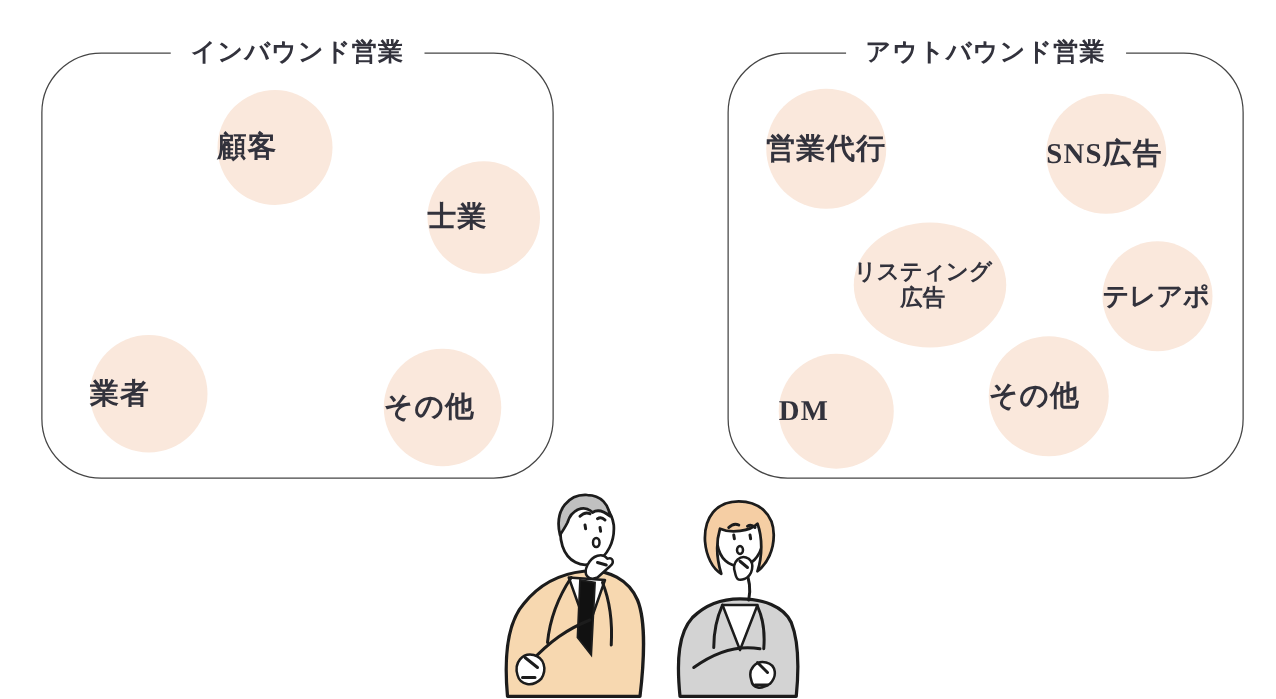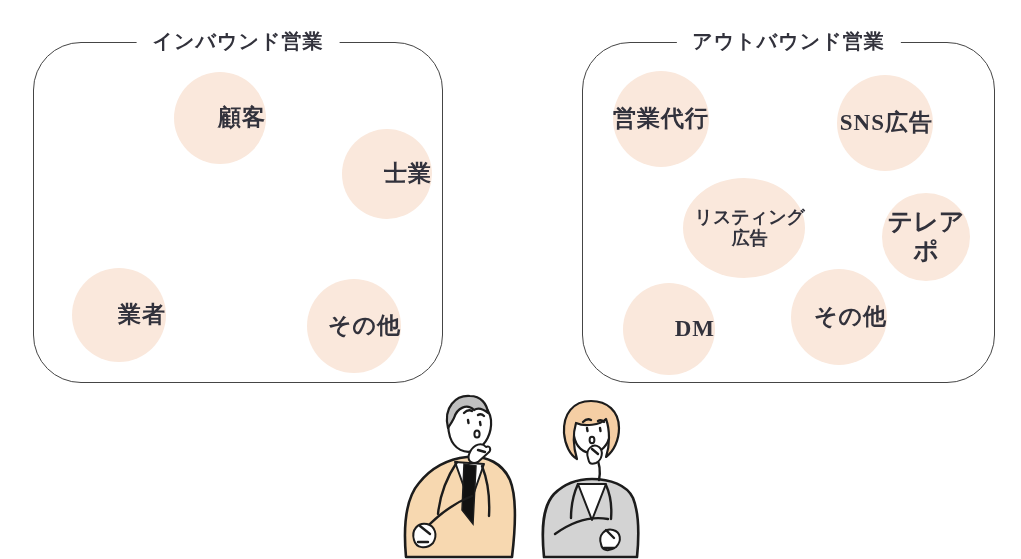--- a/index.html
+++ b/index.html
@@ -36,33 +36,33 @@
     font-size:20px;
     font-weight:bold;
     letter-spacing:1px;
     color:var(--title-text);
     white-space:nowrap;
   }
   .bubble{
     position:absolute;
     border-radius:50%;
     background:var(--bubble-fill);
-    display:flex;align-items:center;justify-content:flex-end;
+    display:flex;align-items:center;justify-content:flex-start;
   }
   .bubble span{
     font-weight:bold;
     font-size:23px;
     color:var(--label-text);
     text-align:center;
     white-space:pre-line;
     line-height:1.15;
     letter-spacing:1px;
   }
   .bubble.small span{font-size:18px;letter-spacing:0;}
-  .bubble.mid span{font-size:25px;letter-spacing:0;}
+  .bubble.mid span{font-size:21px;letter-spacing:0;}
   .illustration{
     position:absolute;left:392px;top:392px;width:260px;height:167px;
   }
   .ill-stroke{fill:none;stroke:var(--outline);stroke-width:2.4;stroke-linecap:round;stroke-linejoin:round;}
   .man-suit{fill:var(--man-suit);stroke:var(--outline);stroke-width:2.6;stroke-linejoin:round;}
   .man-hair{fill:var(--man-hair);stroke:var(--outline);stroke-width:2.2;stroke-linejoin:round;}
   .woman-jacket{fill:var(--woman-jacket);stroke:var(--outline);stroke-width:2.6;stroke-linejoin:round;}
   .woman-hair{fill:var(--woman-hair);stroke:var(--outline);stroke-width:2.2;stroke-linejoin:round;}
   .skin{fill:#ffffff;stroke:var(--outline);stroke-width:2.2;stroke-linejoin:round;}
   .dark{fill:#111111;stroke:var(--outline);stroke-width:1.5;}

